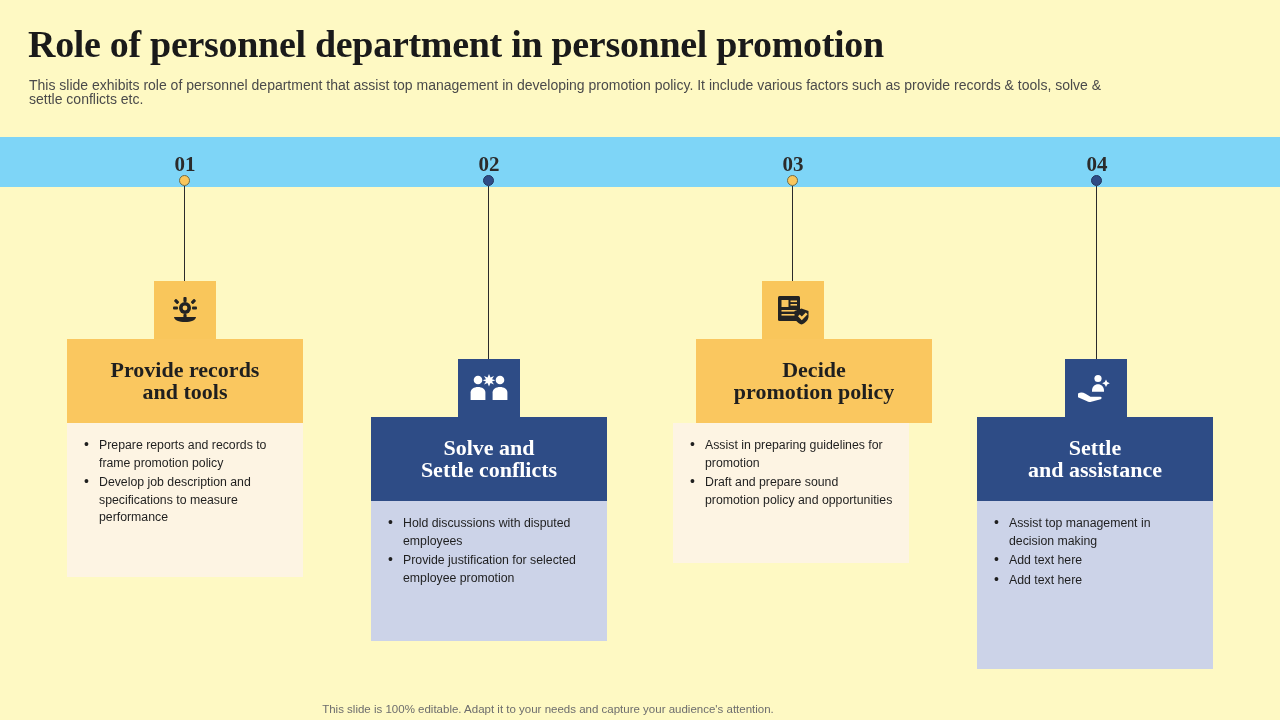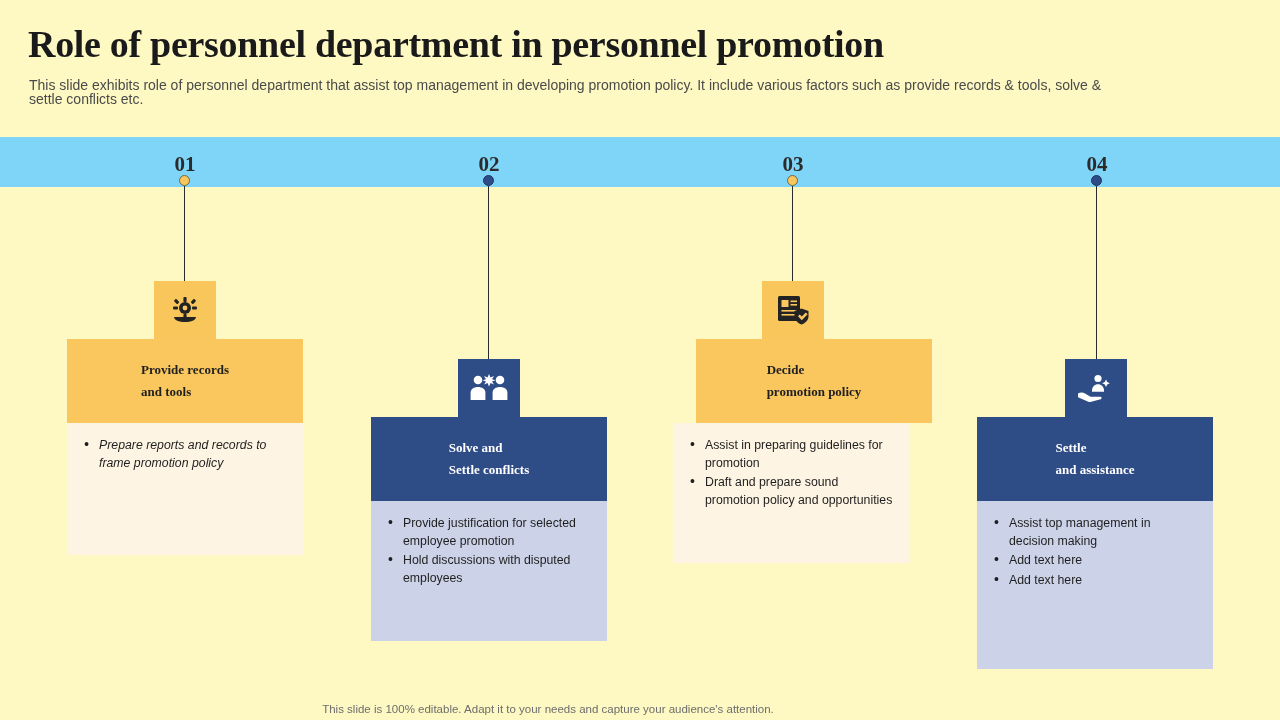--- a/index.html
+++ b/index.html
@@ -53,23 +53,23 @@
     display: flex; align-items: center; justify-content: center;
     z-index: 4;
   }
   .icon-box.amber { background: #f9c65b; }
   .icon-box.navy  { background: #2e4c86; }
   .icon-box svg { display: block; }
 
   .head-box {
     position: absolute; width: 236px; height: 84px;
     display: flex; align-items: center; justify-content: center;
-    text-align: left;
+    text-align: center;
     font-family: "Liberation Serif", serif;
-    font-size: 13px; font-weight: 700; line-height: 22px;
+    font-size: 22px; font-weight: 700; line-height: 22px;
     z-index: 3;
   }
   .head-box.amber { background: #fac75f; color: #1f1f1f; }
   .head-box.navy  { background: #2e4c86; color: #ffffff; }
 
   .body-box {
     position: absolute; width: 236px;
     padding: 14px 14px 16px 16px;
     z-index: 2;
   }
@@ -134,23 +134,24 @@
         </g>
         <circle cx="17" cy="15" r="2.4" fill="#fac75f"></circle>
       </svg>
     </div>
     <div class="head-box amber" style="left:67px; top:339px;">
       <div>
         <span>Provide records</span><br>
         <span>and tools</span>
       </div>
     </div>
-    <div class="body-box cream" style="left:67px; top:423px; height:132px;font-style:italic;">
+    <div class="body-box cream" style="left:67px; top:423px; height:154px;">
       <ul>
         <li>Prepare reports and records to frame promotion policy</li>
+        <li>Develop job description and specifications to measure performance</li>
       </ul>
     </div>
   </div>
 
   <div class="col">
     <div class="icon-box navy" style="left:458px; top:359px;">
       <svg width="40" height="32" viewBox="0 0 40 32">
         <g fill="#ffffff">
           <circle cx="9" cy="8" r="4.3"></circle>
           <path d="M1.6 28v-7.5c0-3.3 3.3-5.4 7.4-5.4s7.4 2.1 7.4 5.4V28z"></path>
@@ -161,22 +162,22 @@
       </svg>
     </div>
     <div class="head-box navy" style="left:371px; top:417px;">
       <div>
         <span>Solve and</span><br>
         <span>Settle conflicts</span>
       </div>
     </div>
     <div class="body-box lav" style="left:371px; top:501px; height:140px;">
       <ul>
+        <li>Hold discussions with disputed employees</li>
         <li>Provide justification for selected employee promotion</li>
-        <li>Hold discussions with disputed employees</li>
       </ul>
     </div>
   </div>
 
   <div class="col">
     <div class="icon-box amber" style="left:762px; top:281px;">
       <svg width="36" height="34" viewBox="0 0 36 34">
         <g fill="#232323">
           <rect x="3" y="3" width="22" height="25" rx="1.5"></rect>
           <g fill="#fac75f">

